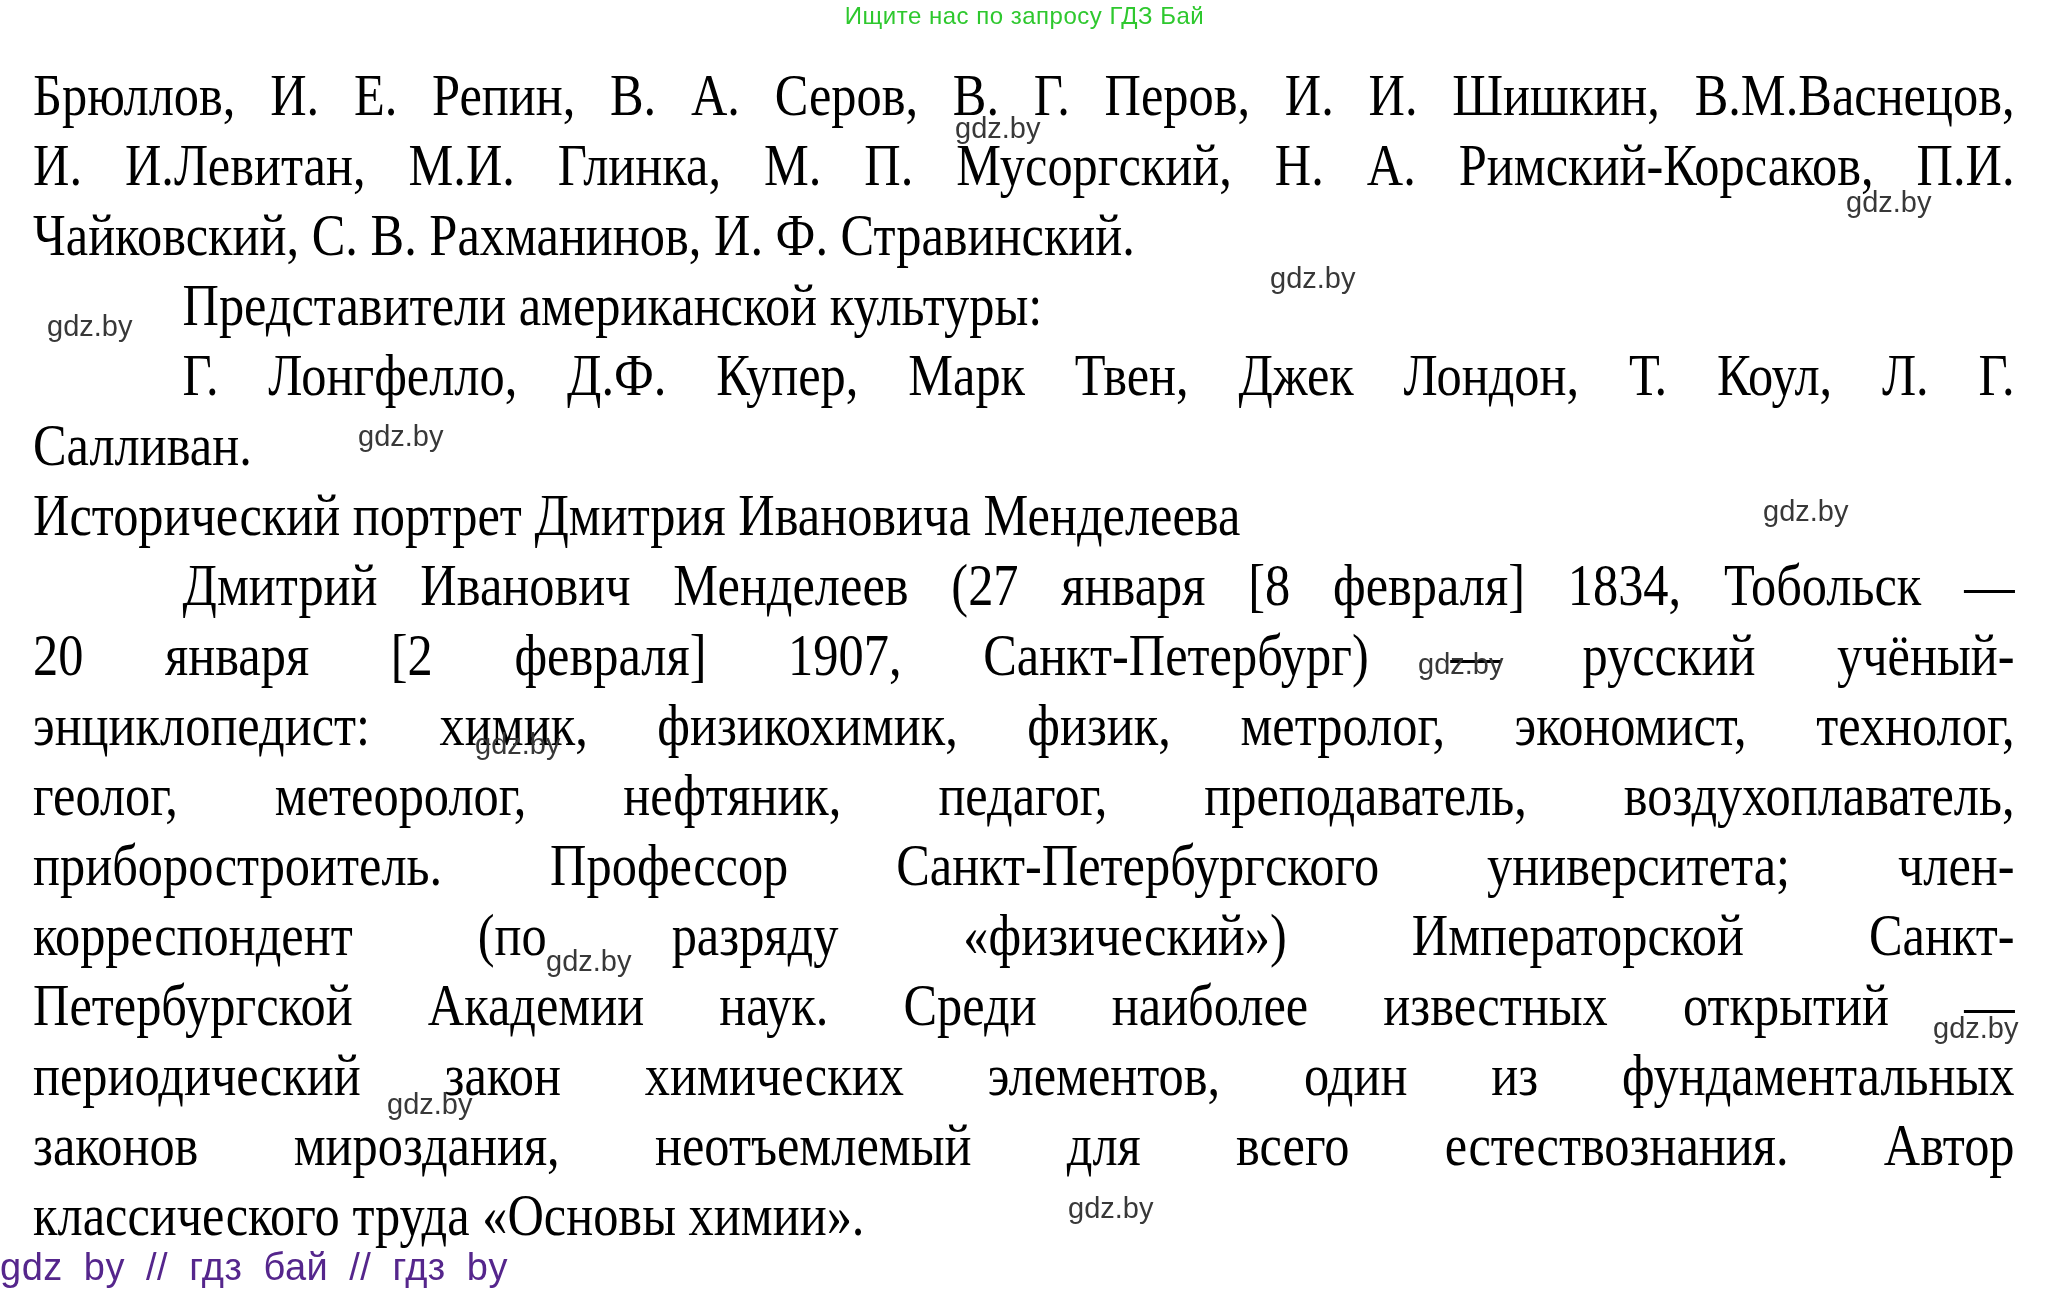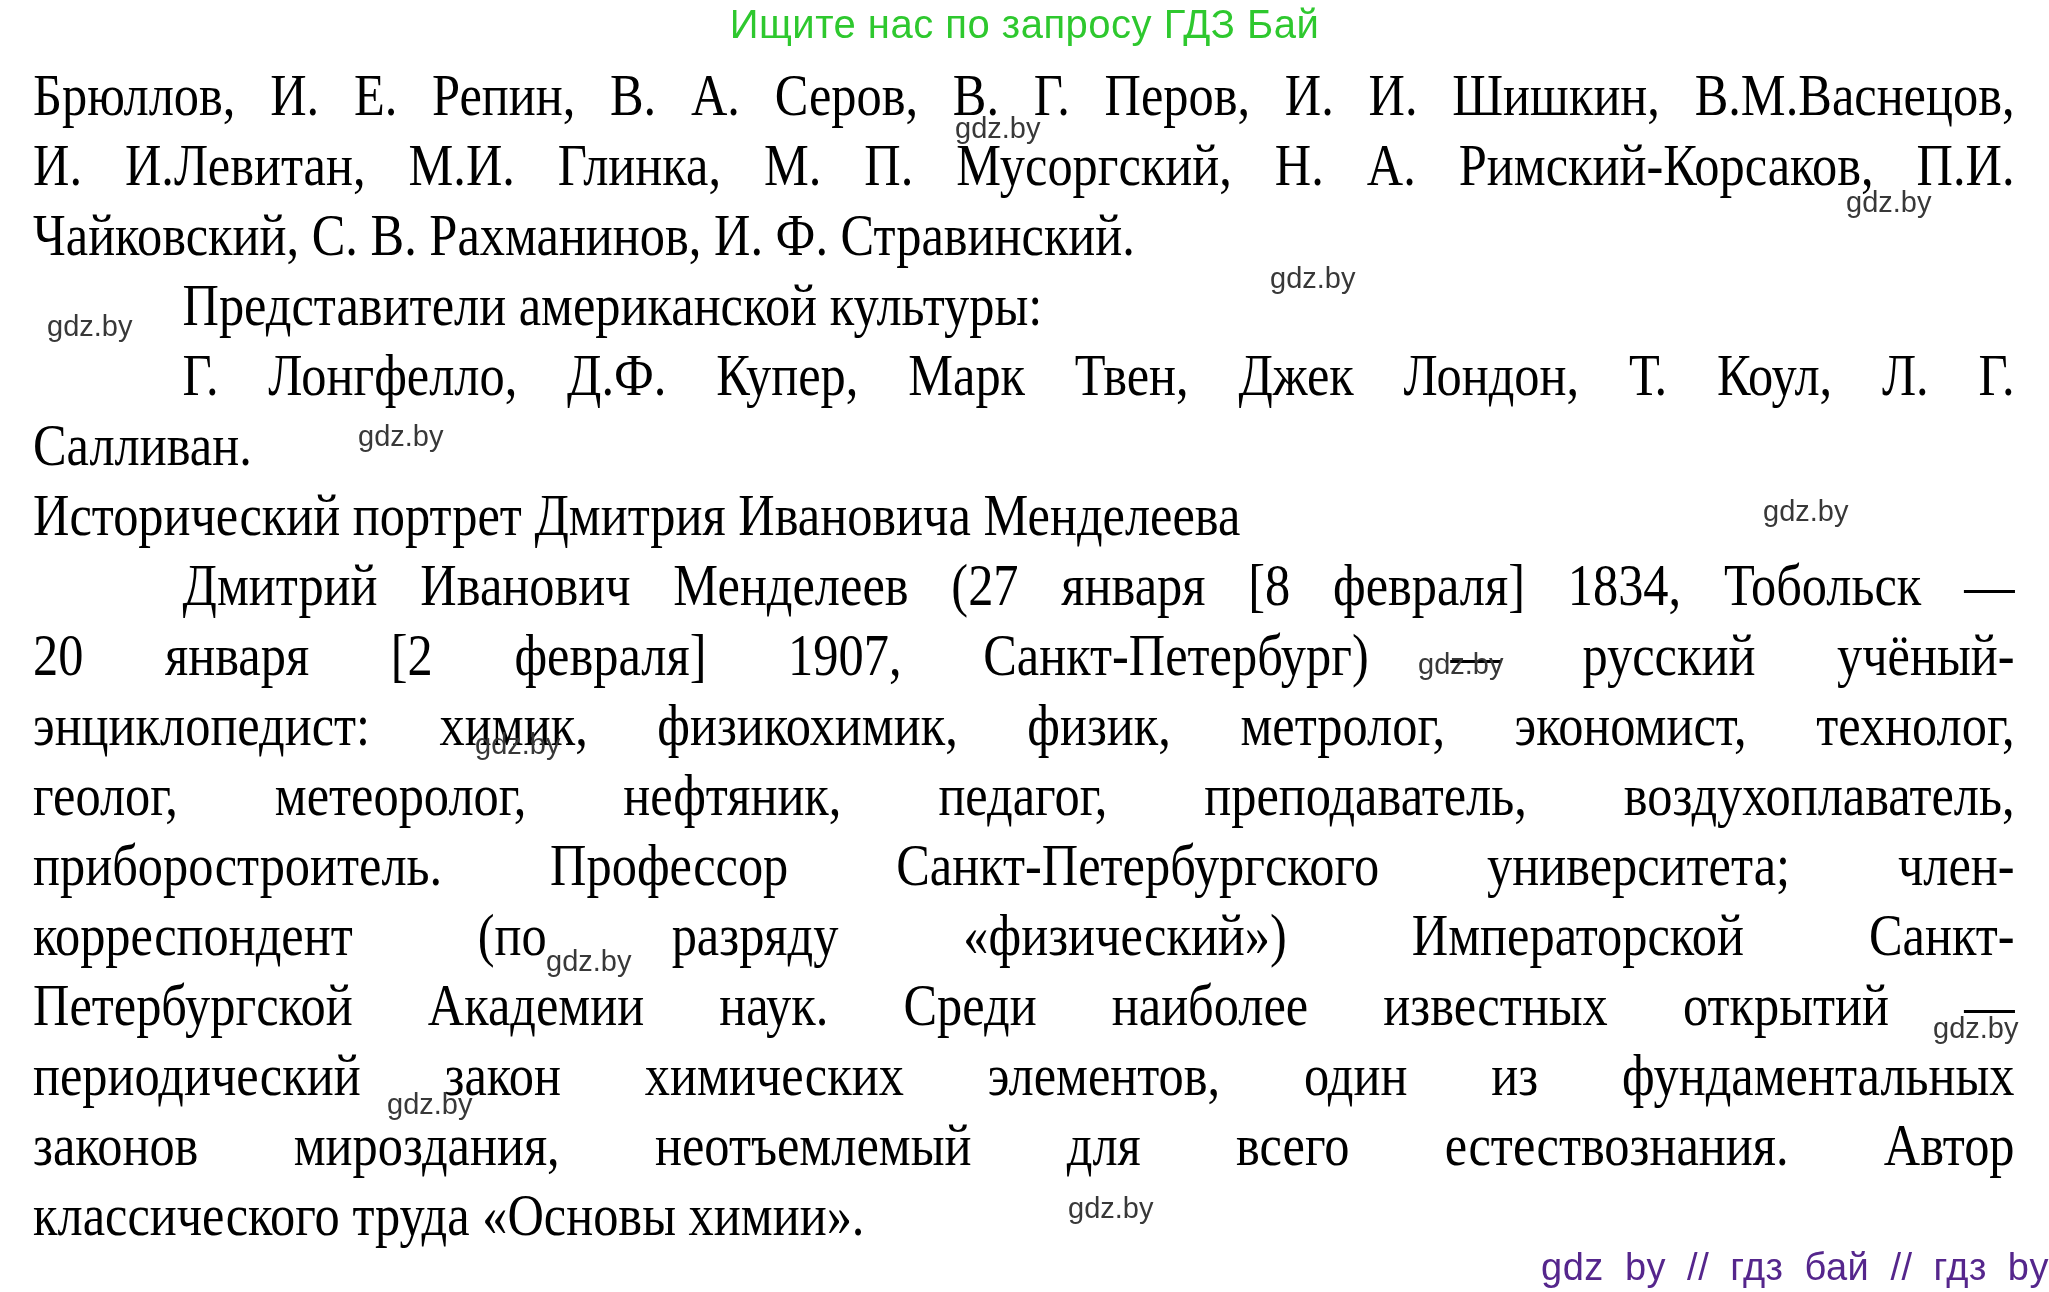--- a/index.html
+++ b/index.html
@@ -14,21 +14,21 @@
     overflow: hidden;
     font-family: "Liberation Serif", serif;
   }
   .promo-header {
     position: absolute;
     top: 2px;
     left: 0;
     width: 2049px;
     text-align: center;
     font-family: "Liberation Sans", sans-serif;
-    font-size: 40px;
+    font-size: 24px;
     font-weight: 500;
     letter-spacing: 0.5px;
   }
   .doc {
     position: absolute;
     left: 33px;
     top: 60px;
     width: 2359px;            
     transform: scaleX(0.84);  
     transform-origin: 0 0;
@@ -54,21 +54,21 @@
     font-size: 29px;
     color: #383838;
     white-space: nowrap;
     text-align: center;
   }
   .footer-brand {
     position: absolute;
     top: 1246px;
     left: 0;
     width: 2049px;
-    text-align: right;
+    text-align: left;
     font-family: "Liberation Sans", sans-serif;
     font-size: 38px;
     word-spacing: 10px;
     letter-spacing: 0.5px;
   }
 </style>
 </head>
 <body>
 
 <div class="promo-header" style="color: rgb(46, 200, 46);">Ищите нас по запросу ГДЗ Бай</div>

